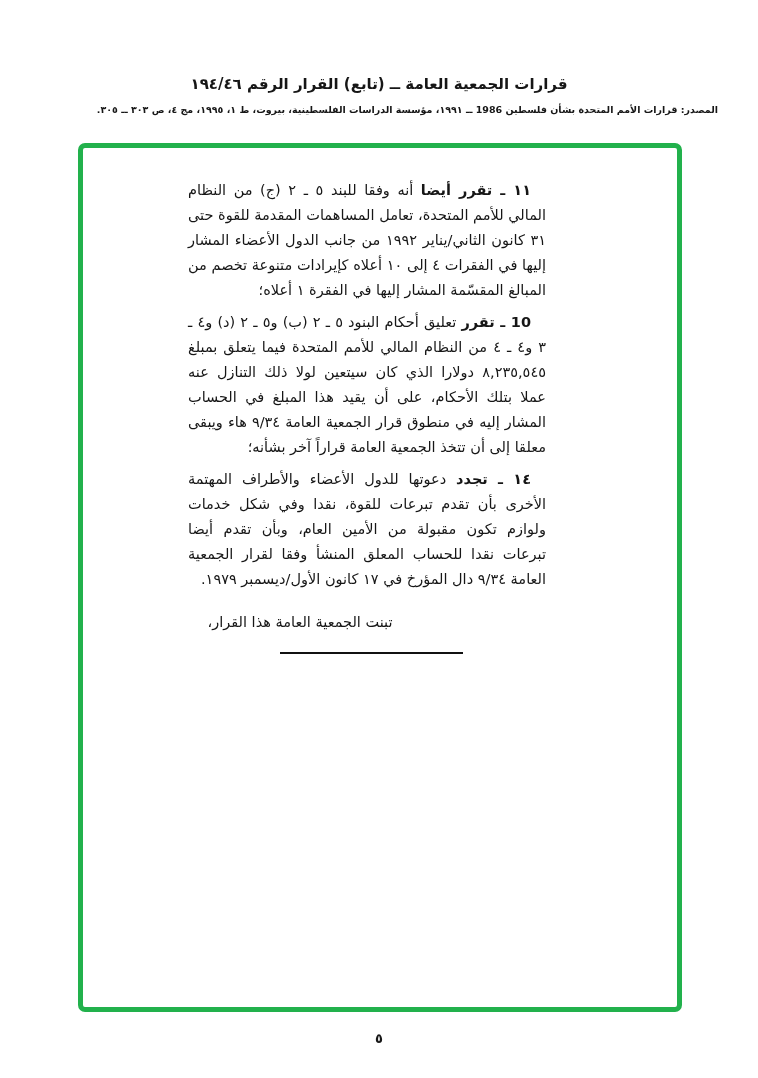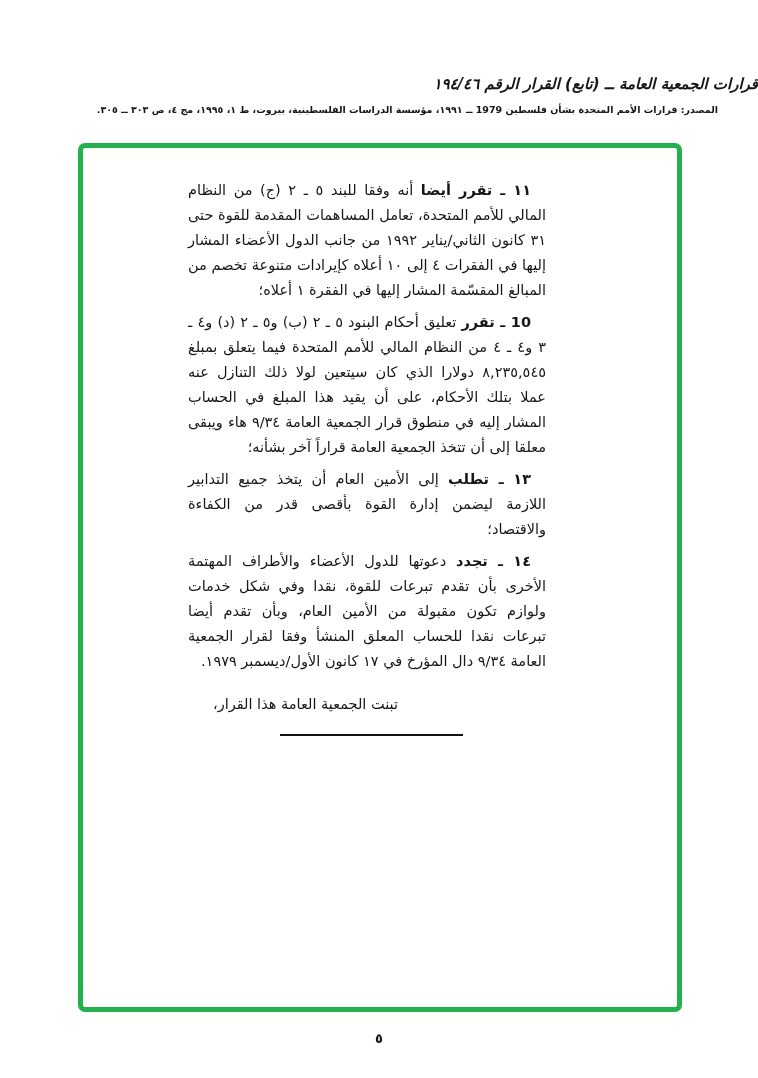--- a/index.html
+++ b/index.html
@@ -6,22 +6,22 @@
   html, body { background:#ffffff; }
   .page {
     position:relative; width:758px; height:1078px;
     background:var(--background,#ffffff);
     color:var(--text,#161616);
     font-family:"DejaVu Sans", sans-serif;
     overflow:hidden;
   }
   .title {
     position:absolute; top:75px; left:0; width:100%;
-    direction:rtl; 
-    font-size:15px; font-weight:bold;font-style:italic;
+    direction:rtl; text-align:center;
+    font-size:15px; font-weight:bold;
   }
   .source {
     position:absolute; top:104px; left:40px; right:40px;
     direction:rtl; text-align:right; white-space:nowrap;
     font-size:9.5px; font-weight:bold;
   }
   .frame {
     position:absolute; left:78px; top:143px; width:604px; height:869px;
     border:5px solid var(--frame-green,#22b14c);
     border-radius:7px;
@@ -29,57 +29,53 @@
   }
   .text-column {
     position:absolute; top:30px; right:131px; width:358px;
     direction:rtl; text-align:justify;
     font-size:14.5px; line-height:25px;
   }
   .para { margin-bottom:7px; text-indent:15px; }
   .para-marker { font-weight:bold; }
   .adoption {
     width:196px; margin:16px 148px 0 auto;
-    text-align:right; line-height:28px;
+    text-align:center; line-height:28px;
   }
   .divider {
     width:183px; height:0; border-top:2px solid #111;
     margin:16px 83px 0 auto;
   }
   .page-number {
     position:absolute; bottom:32px; left:0; width:100%;
     text-align:center; font-size:13px; font-weight:bold;
   }
 </style>
 </head>
 <body>
 
 <div class="page">
 
   <div class="title">قرارات الجمعية العامة ــ (تابع) القرار الرقم ١٩٤/٤٦</div>
 
-  <div class="source">المصدر: قرارات الأمم المتحدة بشأن فلسطين 1979 ــ ١٩٩١، مؤسسة الدراسات الفلسطينية، بيروت، ط ١، ١٩٩٥، مج ٤، ص ٣٠٣ ــ ٣٠٥.</div>
+  <div class="source">المصدر: قرارات الأمم المتحدة بشأن فلسطين 1986 ــ ١٩٩١، مؤسسة الدراسات الفلسطينية، بيروت، ط ١، ١٩٩٥، مج ٤، ص ٣٠٣ ــ ٣٠٥.</div>
 
   <div class="frame">
     <div class="text-column">
 
       <p class="para">
         <span class="para-marker">١١ ـ تقرر أيضا</span>
         <span>أنه وفقا للبند ٥ ـ ٢ (ج) من النظام المالي للأمم المتحدة، تعامل المساهمات المقدمة للقوة حتى ٣١ كانون الثاني/يناير ١٩٩٢ من جانب الدول الأعضاء المشار إليها في الفقرات ٤ إلى ١٠ أعلاه كإيرادات متنوعة تخصم من المبالغ المقسّمة المشار إليها في الفقرة ١ أعلاه؛</span>
       </p>
 
       <p class="para">
         <span class="para-marker">10 ـ تقرر</span>
         <span>تعليق أحكام البنود ٥ ـ ٢ (ب) و٥ ـ ٢ (د) و٤ ـ ٣ و٤ ـ ٤ من النظام المالي للأمم المتحدة فيما يتعلق بمبلغ ٨,٢٣٥,٥٤٥ دولارا الذي كان سيتعين لولا ذلك التنازل عنه عملا بتلك الأحكام، على أن يقيد هذا المبلغ في الحساب المشار إليه في منطوق قرار الجمعية العامة ٩/٣٤ هاء ويبقى معلقا إلى أن تتخذ الجمعية العامة قراراً آخر بشأنه؛</span>
       </p>
 
-      <p class="para">
-        <span class="para-marker">١٣ ـ تطلب</span>
-        <span>إلى الأمين العام أن يتخذ جميع التدابير اللازمة ليضمن إدارة القوة بأقصى قدر من الكفاءة والاقتصاد؛</span>
-      </p>
 
       <p class="para">
         <span class="para-marker">١٤ ـ تجدد</span>
         <span>دعوتها للدول الأعضاء والأطراف المهتمة الأخرى بأن تقدم تبرعات للقوة، نقدا وفي شكل خدمات ولوازم تكون مقبولة من الأمين العام، وبأن تقدم أيضا تبرعات نقدا للحساب المعلق المنشأ وفقا لقرار الجمعية العامة ٩/٣٤ دال المؤرخ في ١٧ كانون الأول/ديسمبر ١٩٧٩.</span>
       </p>
 
       <div class="adoption">
         <div>تبنت الجمعية العامة هذا القرار،</div>
       </div>
 

